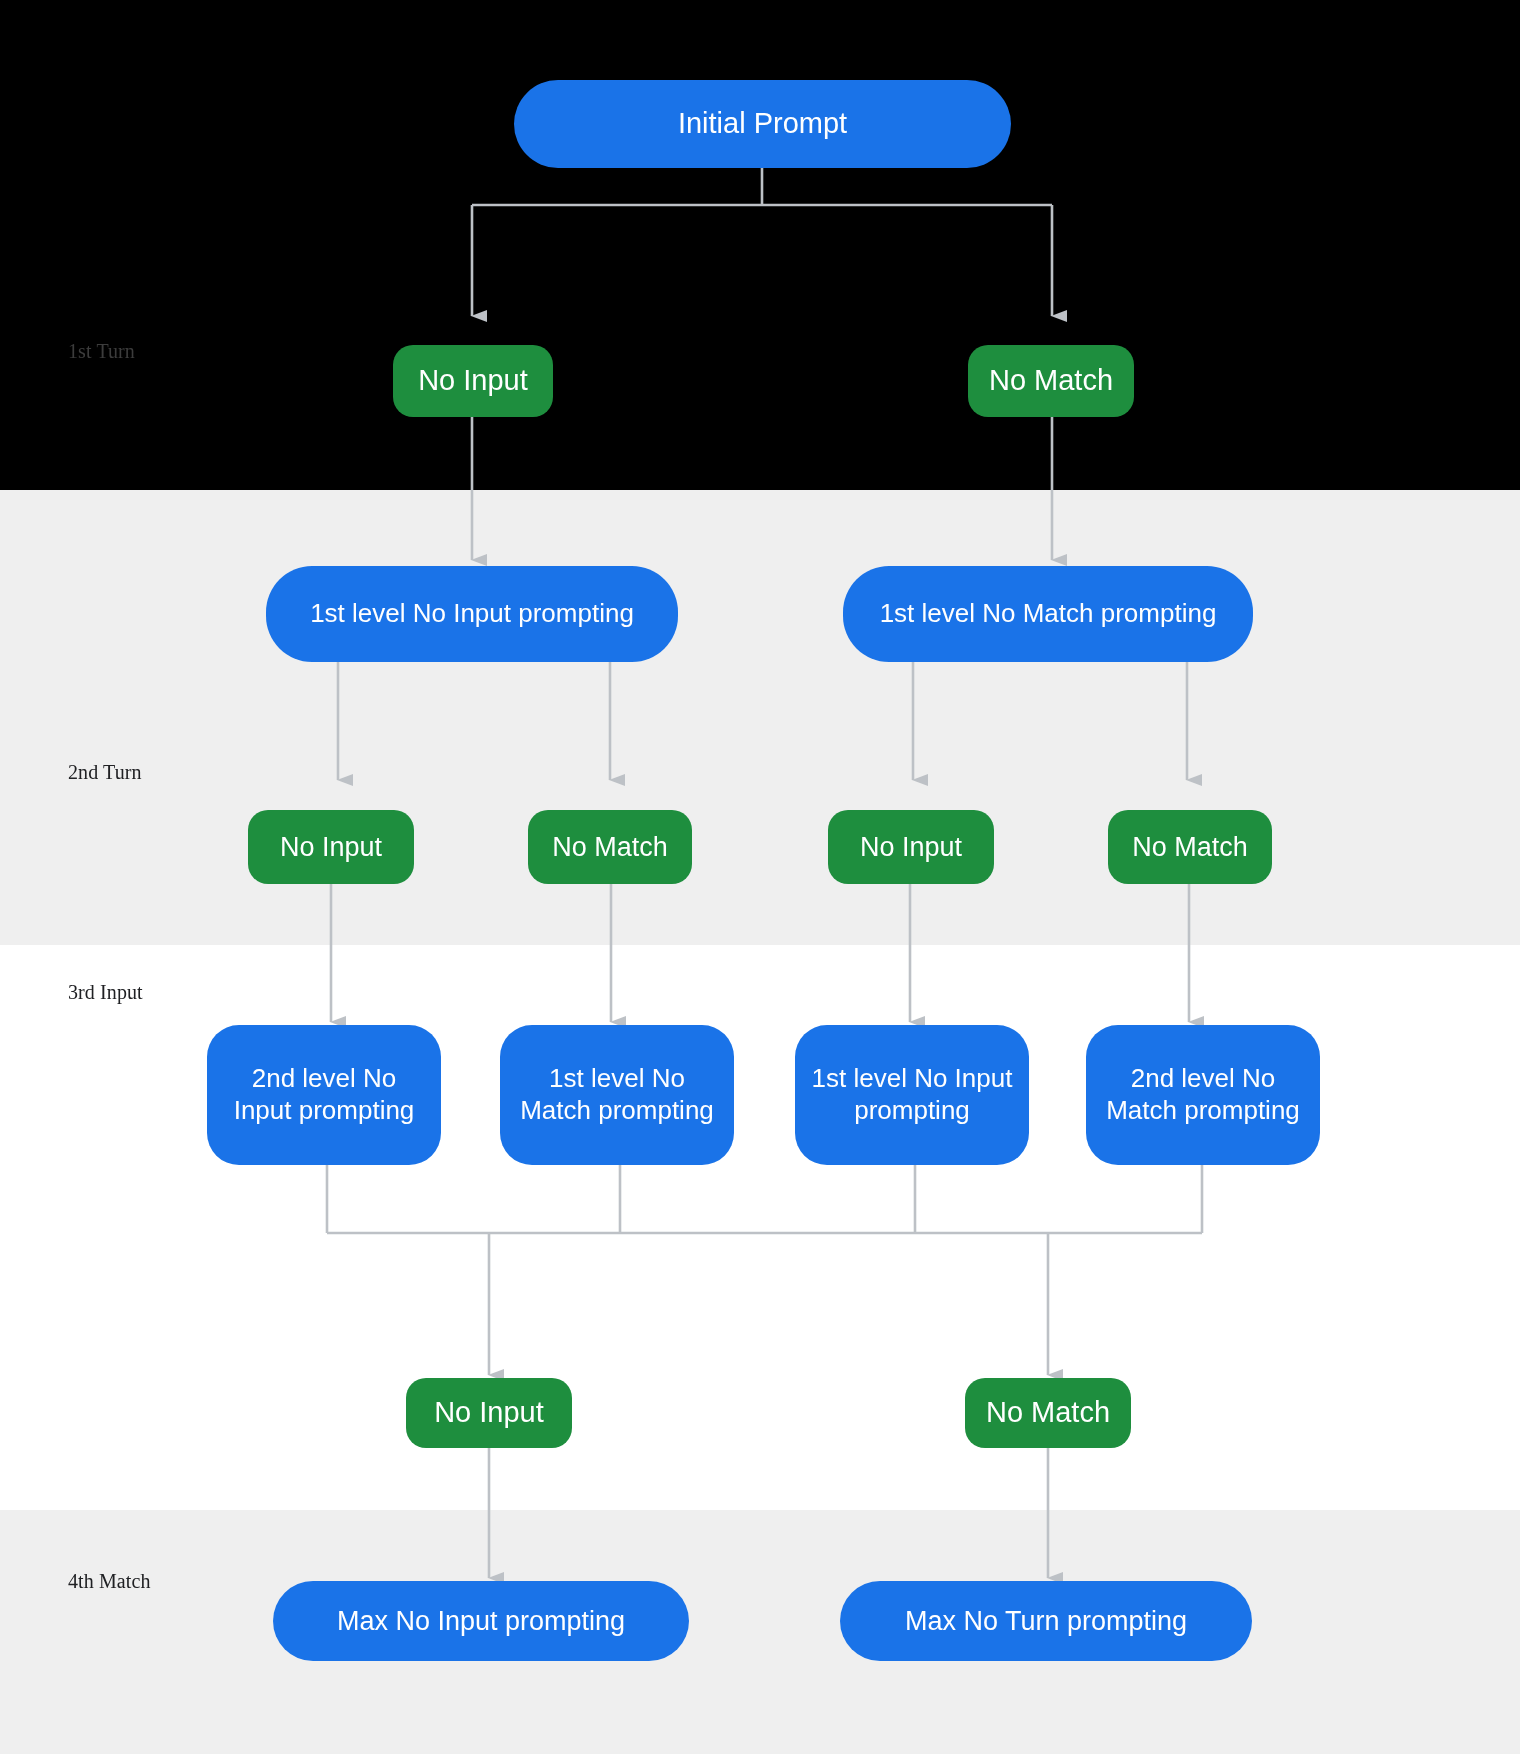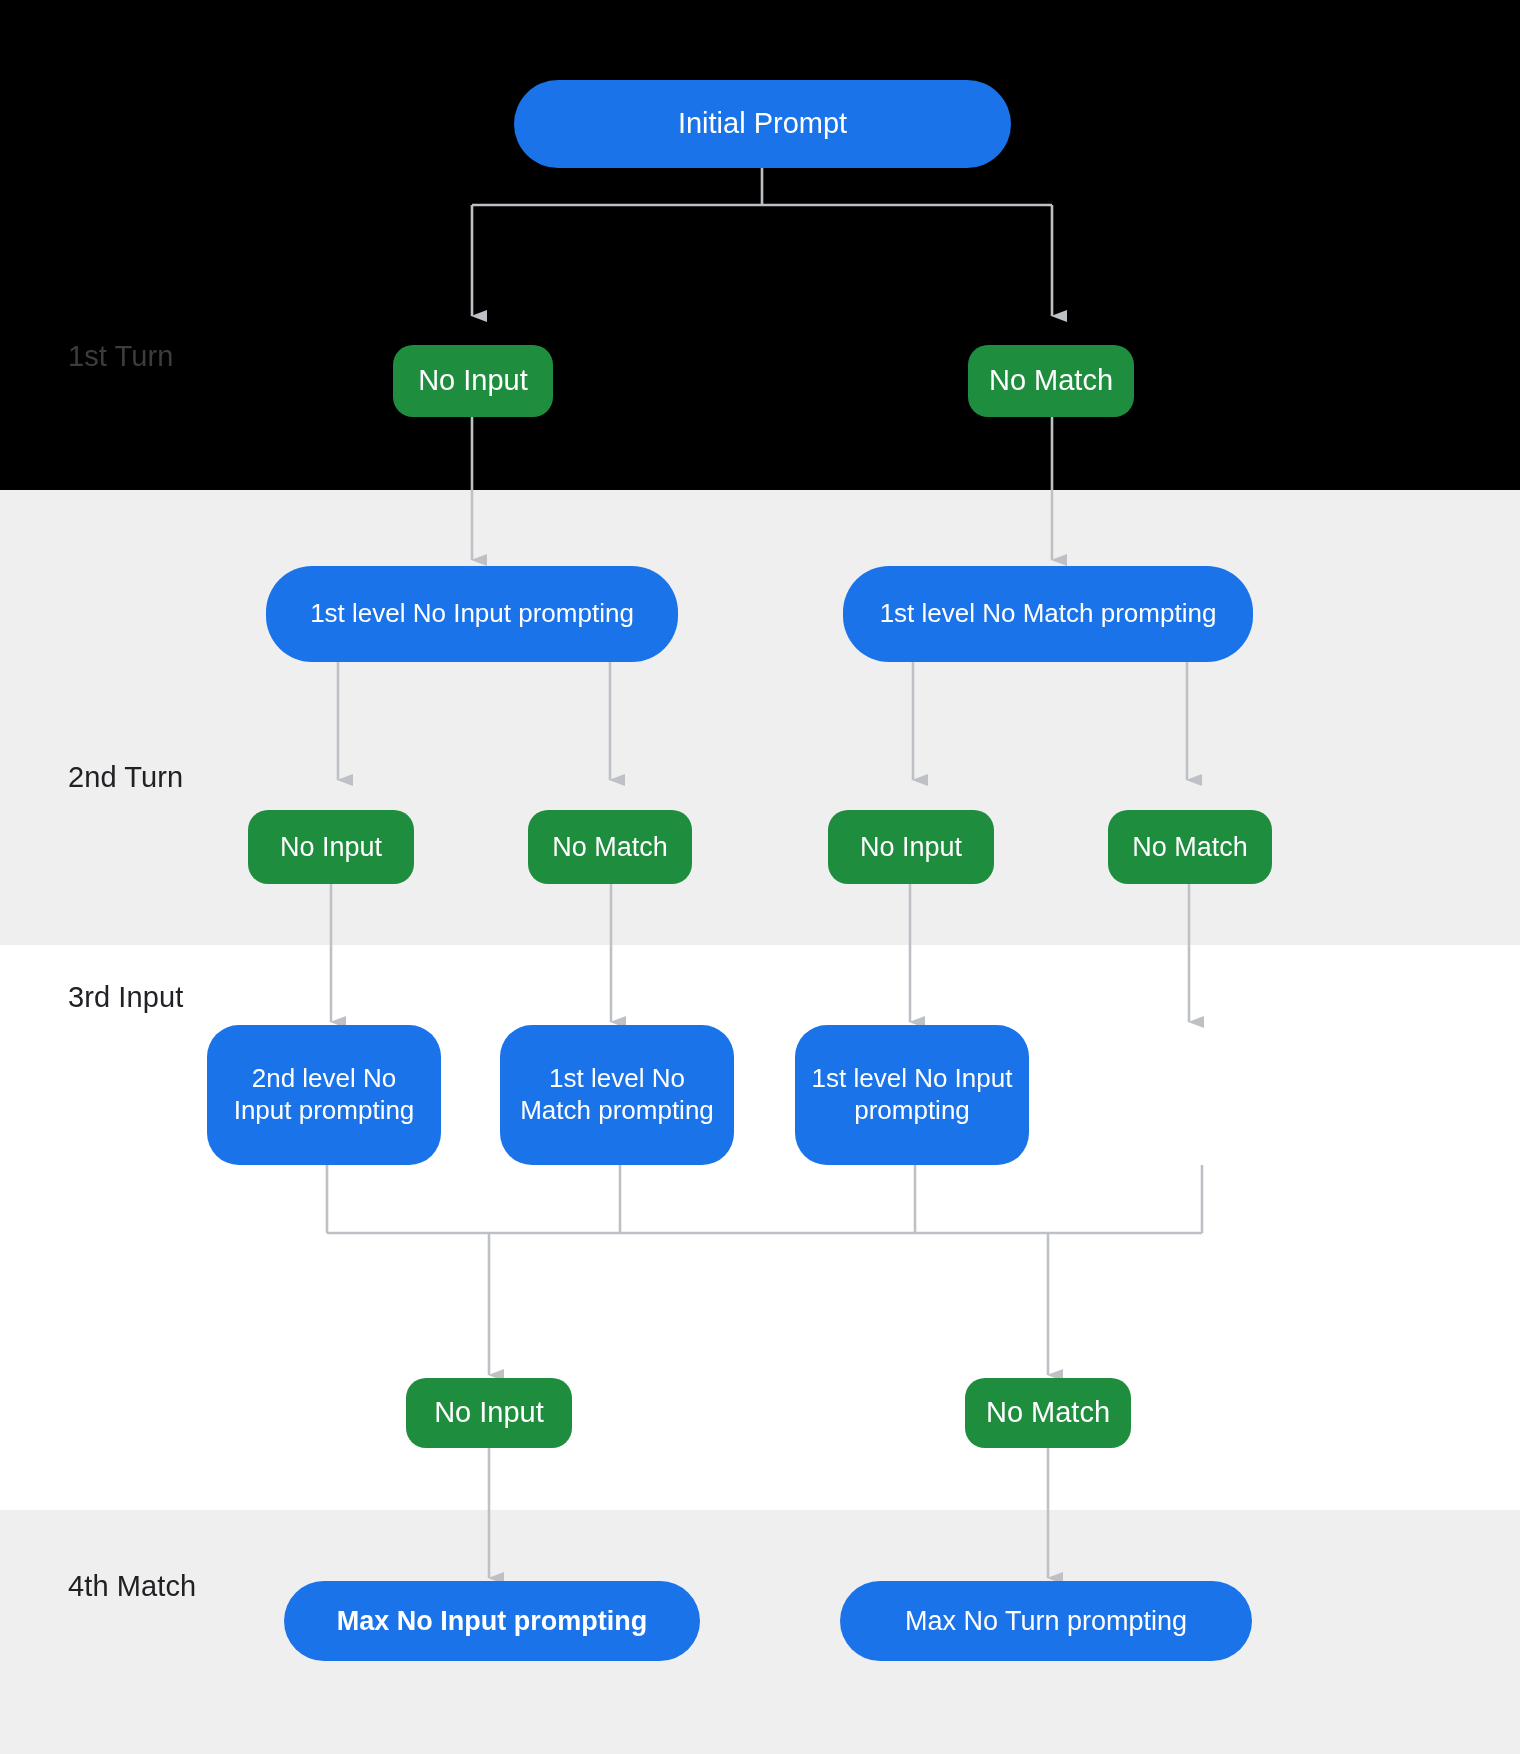--- a/index.html
+++ b/index.html
@@ -32,23 +32,24 @@
     position: absolute;
     left: 0;
     top: 0;
     width: 1520px;
     height: 1754px;
   }
 
   
   .turn-label {
     position: absolute;
-    font-size: 29px;
+    font-size: 20px;
     letter-spacing: .1px;
     white-space: nowrap;
+    font-family: Liberation Serif, serif;
   }
   .turn-label.on-dark { color: #3c3c3c; }
   .turn-label.on-light { color: #202124; }
 
   
   .node {
     position: absolute;
     display: flex;
     align-items: center;
     justify-content: center;
@@ -135,20 +136,21 @@
   <div class="node node-blue pill n-prompt1" style="left:843px; top:566px; width:410px; height:96px;">1st level No Match prompting</div>
 
   <div class="node node-green rounded n-green-md" style="left:248px; top:810px; width:166px; height:74px;">No Input</div>
   <div class="node node-green rounded n-green-md" style="left:528px; top:810px; width:164px; height:74px;">No Match</div>
   <div class="node node-green rounded n-green-md" style="left:828px; top:810px; width:166px; height:74px;">No Input</div>
   <div class="node node-green rounded n-green-md" style="left:1108px; top:810px; width:164px; height:74px;">No Match</div>
 
   <div class="node node-blue rounded-lg n-prompt3" style="left:207px; top:1025px; width:234px; height:140px;">2nd level No Input prompting</div>
   <div class="node node-blue rounded-lg n-prompt3" style="left:500px; top:1025px; width:234px; height:140px;">1st level No Match prompting</div>
   <div class="node node-blue rounded-lg n-prompt3" style="left:795px; top:1025px; width:234px; height:140px;">1st level No Input prompting</div>
+  <div class="node node-blue rounded-lg n-prompt3" style="left:1086px; top:1025px; width:234px; height:140px;">2nd level No Match prompting</div>
 
   <div class="node node-green rounded n-green-lg" style="left:406px; top:1378px; width:166px; height:70px;">No Input</div>
   <div class="node node-green rounded n-green-lg" style="left:965px; top:1378px; width:166px; height:70px;">No Match</div>
 
-  <div class="node node-blue pill n-max" style="left:284px; top:1581px; width:416px; height:80px;font-weight:bold;">Max No Input prompting</div>
+  <div class="node node-blue pill n-max" style="left:273px; top:1581px; width:416px; height:80px;">Max No Input prompting</div>
   <div class="node node-blue pill n-max" style="left:840px; top:1581px; width:412px; height:80px;">Max No Turn prompting</div>
 
 </div>
 
 </body></html>

